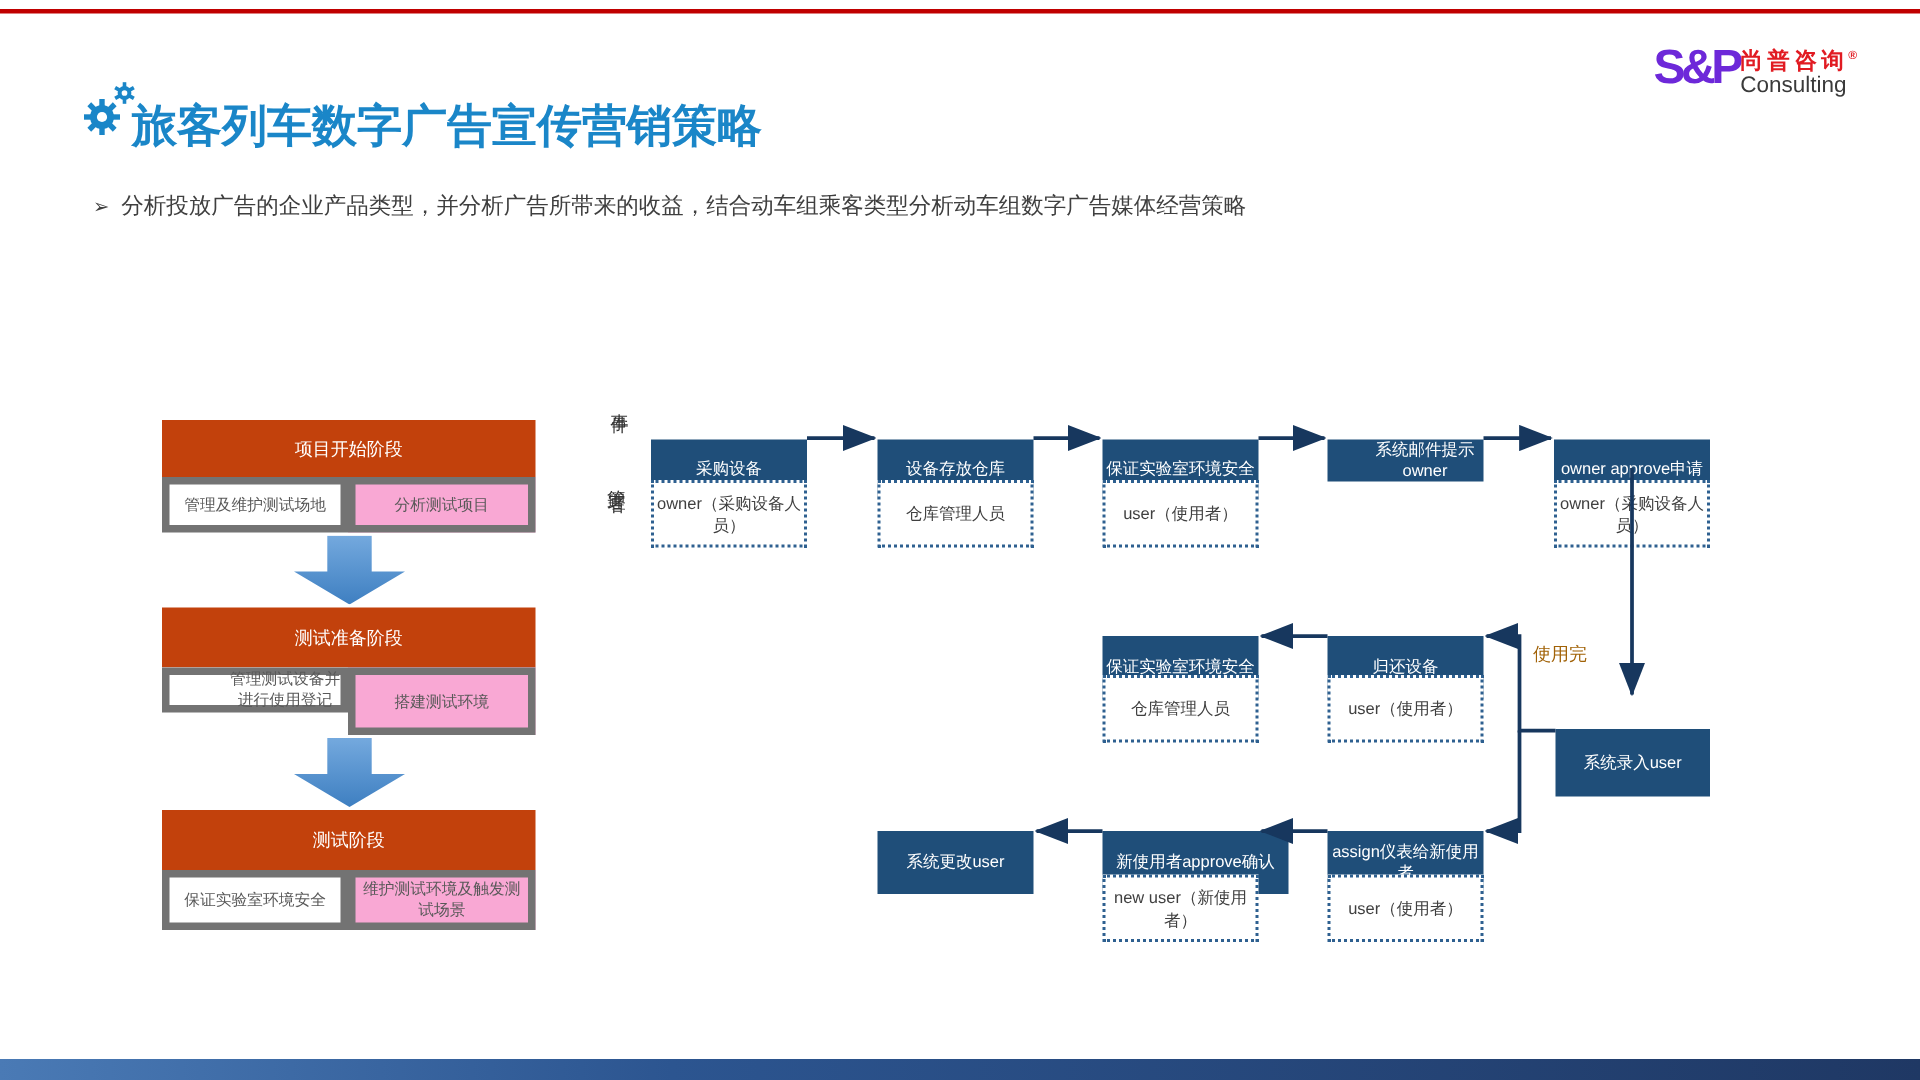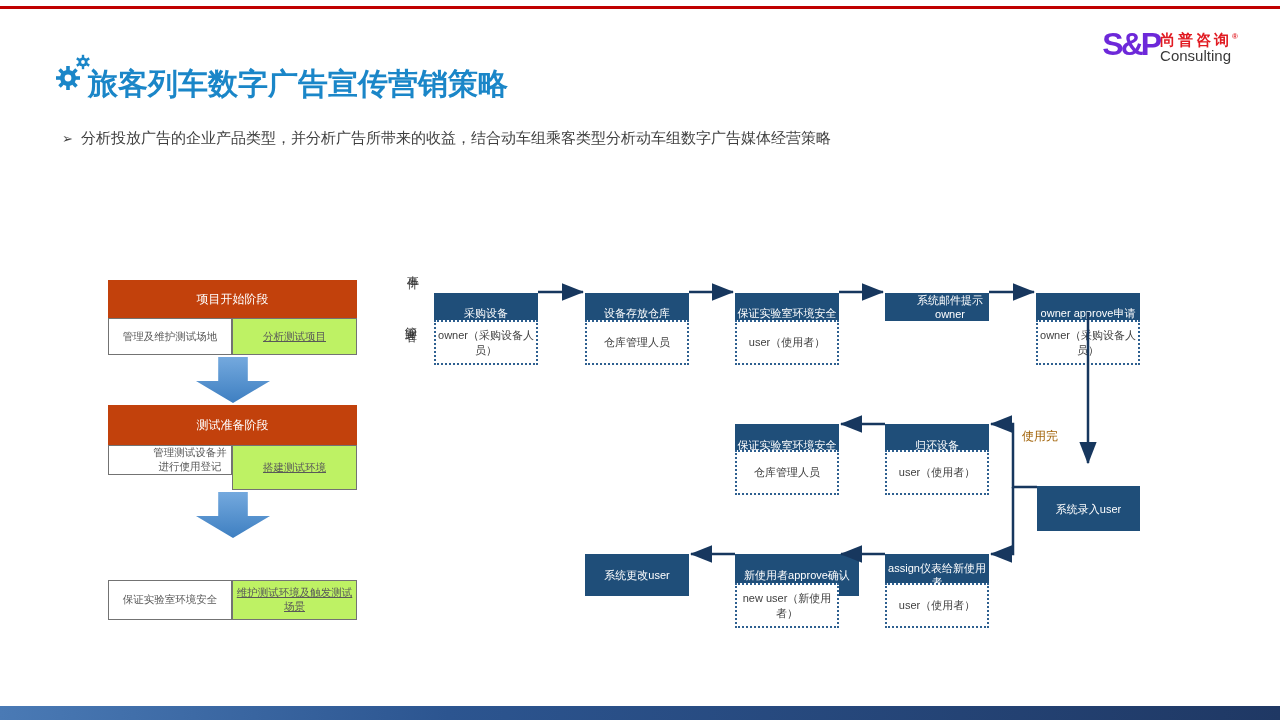--- a/index.html
+++ b/index.html
@@ -21,23 +21,23 @@
   .title{position:absolute;left:88px;top:64px;margin:0;font-size:30px;font-weight:bold;color:#1a86c8;}
   
   .bullets{position:absolute;left:62px;top:123px;margin:0;padding:0;list-style:none;}
   .bullets li{font-size:15px;color:#3f3f3f;line-height:30px;white-space:nowrap;}
   .bullet-marker{color:#404040;margin-right:8px;font-size:13px;}
   
   .lflow{position:absolute;left:108px;top:280px;width:249px;height:340px;}
   .stage-header{position:absolute;left:0;width:249px;background:#c2410c;color:#fff;
                 display:flex;align-items:center;justify-content:center;font-size:12px;}
   .stage-cell{position:absolute;display:flex;align-items:center;justify-content:center;
-              font-size:10.5px;color:#595959;box-sizing:border-box;border:1px solid #737373;text-align:center;}
+              font-size:10.5px;color:#595959;box-sizing:border-box;border:5px solid #737373;text-align:center;}
   .cell-white{background:#ffffff;}
-  .cell-light{background:#bef264;text-decoration:underline;}
+  .cell-light{background:#f9a8d4;}
   .block-arrow{position:absolute;left:88px;width:74px;background:linear-gradient(180deg,#74a9de,#3e7fc1);
                clip-path:polygon(30% 0,70% 0,70% 52%,100% 52%,50% 100%,0 52%,30% 52%);}
   
   .rflow{position:absolute;left:395px;top:255px;width:790px;height:395px;}
   .vlabel{position:absolute;writing-mode:vertical-rl;text-orientation:upright;
           font-size:12px;color:#333;letter-spacing:2px;}
   .navy-box{position:absolute;background:#1f4e79;color:#fff;display:flex;align-items:center;
             justify-content:center;font-size:11px;text-align:center;line-height:14px;padding:2px;box-sizing:border-box;margin-top:21px;}
   .dotted-box{position:absolute;background:#fff;border:2px dotted #2e6090;color:#404040;
               display:flex;align-items:center;justify-content:center;font-size:11px;text-align:center;box-sizing:border-box;}
@@ -97,20 +97,21 @@
 
   <div class="lflow">
     <div class="stage-header" style="top:0;height:38px;">项目开始阶段</div>
     <div class="stage-cell cell-white" style="left:0;top:38px;width:124px;height:37px;">管理及维护测试场地</div>
     <div class="stage-cell cell-light" style="left:124px;top:38px;width:125px;height:37px;">分析测试项目</div>
     <div class="block-arrow" style="top:77px;height:46px;"></div>
     <div class="stage-header" style="top:125px;height:40px;">测试准备阶段</div>
     <div class="stage-cell cell-white" style="left:0;top:165px;width:124px;height:30px;padding-left:40px;">管理测试设备并进行使用登记</div>
     <div class="stage-cell cell-light" style="left:124px;top:165px;width:125px;height:45px;">搭建测试环境</div>
     <div class="block-arrow" style="top:212px;height:46px;"></div>
+    <div class="stage-header" style="top:260px;height:40px;">测试阶段</div>
     <div class="stage-cell cell-white" style="left:0;top:300px;width:124px;height:40px;">保证实验室环境安全</div>
     <div class="stage-cell cell-light" style="left:124px;top:300px;width:125px;height:40px;">维护测试环境及触发测试场景</div>
   </div>
 
   <div class="rflow">
     <div class="vlabel" style="left:9px;top:11px;">事件</div>
     <div class="vlabel" style="left:7px;top:62px;">管理者</div>
 
     <div class="navy-box" style="left:39px;top:17px;width:104px;height:40px;">采购设备</div>
     <div class="navy-box" style="left:190px;top:17px;width:104px;height:40px;">设备存放仓库</div>

